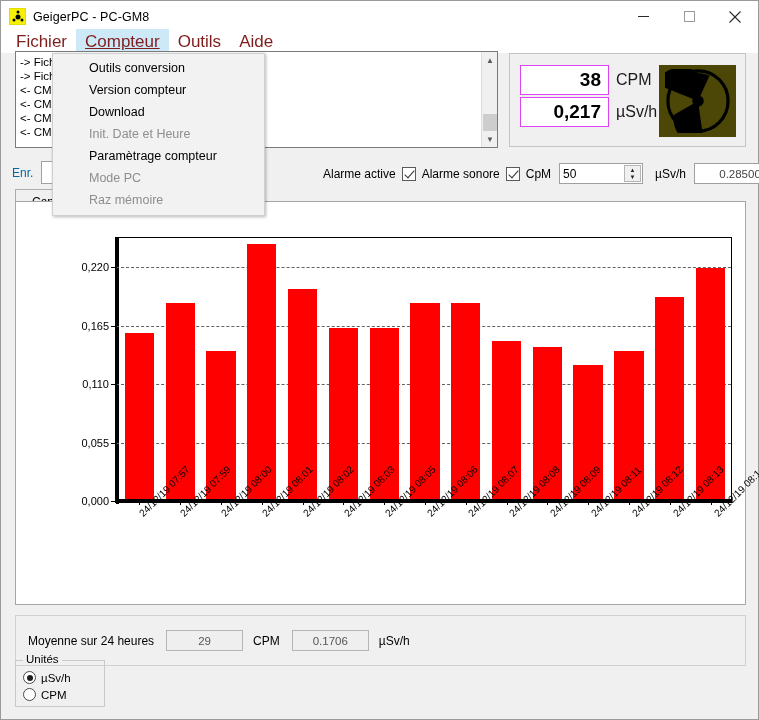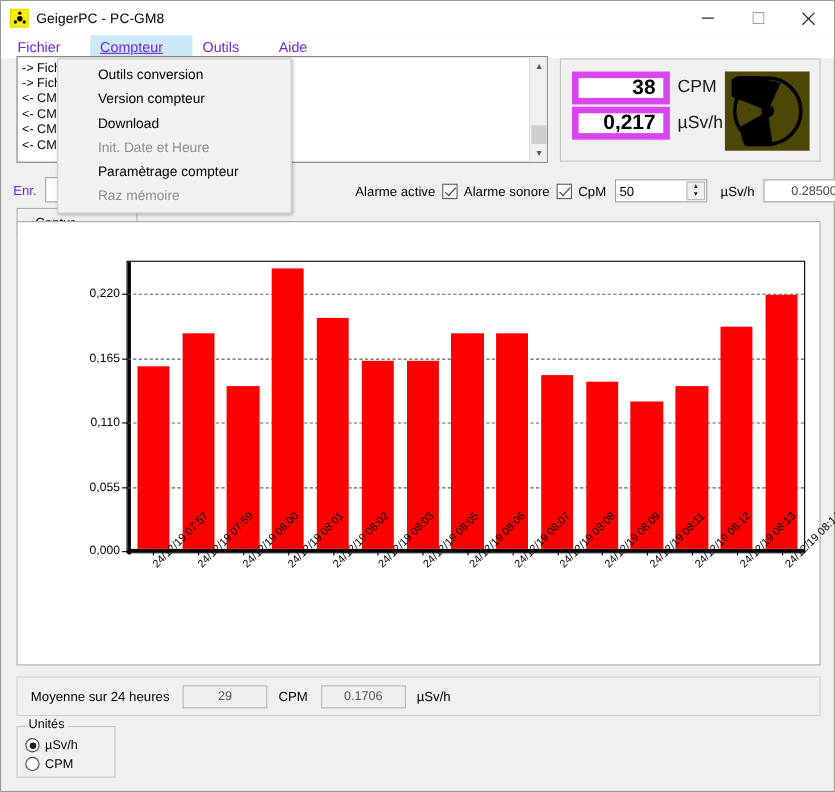--- a/index.html
+++ b/index.html
@@ -57,22 +57,22 @@
 
   
   .menubar {
     position: absolute; top: 31px; left: 0;
     width: 757px; height: 21px;
     background: #ffffff;
     display: flex; align-items: center;
     padding-left: 6px;
   }
   .menu-item {
-    padding: 3px 27px 4px 9px;
-    font-size: 13px; color: #6d28d9;
+    padding: 3px 9px 4px 9px;
+    font-size: 17px; color: #7f1d1d;
     white-space: nowrap;
   }
   .menu-item.open { background: #cde8f7; text-decoration: underline; }
 
   
   .log-box {
     position: absolute;
     left: 14px; top: 50px;
     width: 483px; height: 97px;
     background: #ffffff;
@@ -114,40 +114,40 @@
   }
   .readout-row {
     position: absolute; left: 10px;
     display: flex; align-items: center;
   }
   .readout-row.r1 { top: 11px; }
   .readout-row.r2 { top: 43px; }
   .ro-field {
     width: 89px; height: 30px;
     background: #ffffff;
-    border: 6px solid #d946ef;
+    border: 1px solid #d946ef;
     display: flex; align-items: center; justify-content: flex-end;
     padding-right: 7px;
     font-size: 19px; font-weight: bold; color: #000;
   }
   .ro-unit {
     margin-left: 7px;
     font-size: 16px; color: #1a1a1a;
   }
   .trefoil {
     position: absolute; right: 9px; top: 11px;
     width: 77px; height: 72px;
     background: #4c4706;
     display: flex; align-items: center; justify-content: center;
   }
 
   
   .enr-label {
     position: absolute; left: 11px; top: 165px;
-    font-size: 12px; color: #6d28d9;
+    font-size: 12px; color: #0369a1;
   }
   .enr-field {
     position: absolute; left: 40px; top: 160px;
     width: 34px; height: 23px;
     background: #ffffff;
     border: 1px solid #a0a0a0;
   }
   .capture-btn {
     position: absolute; left: 14px; top: 188px;
     width: 110px; height: 25px;
@@ -290,21 +290,21 @@
     transform-origin: left top;
     transform: rotate(-45deg);
     text-align: right;
     direction: ltr;
   }
 
   
   .avg-panel {
     position: absolute;
     left: 14px; top: 614px;
-    width: 731px; height: 36px;
+    width: 731px; height: 51px;
     background: #f0f0f0;
     border: 1px solid #d0d0d0;
     display: flex; align-items: center;
     padding-left: 12px;
     font-size: 12px; color: #000;
   }
   .avg-field {
     margin-left: 12px;
     width: 77px; height: 21px;
     background: #efefef;
@@ -589,16 +589,17 @@
       <span>CPM</span>
     </label>
   </div>
 
   <div class="dropdown" id="dropdown">
       <div class="dd-item">Outils conversion</div>
       <div class="dd-item">Version compteur</div>
       <div class="dd-item">Download</div>
       <div class="dd-item disabled">Init. Date et Heure</div>
       <div class="dd-item">Paramètrage compteur</div>
+      <div class="dd-item disabled">Mode PC</div>
       <div class="dd-item disabled">Raz mémoire</div>
     </div>
 
 </div>
 
 </body></html>

